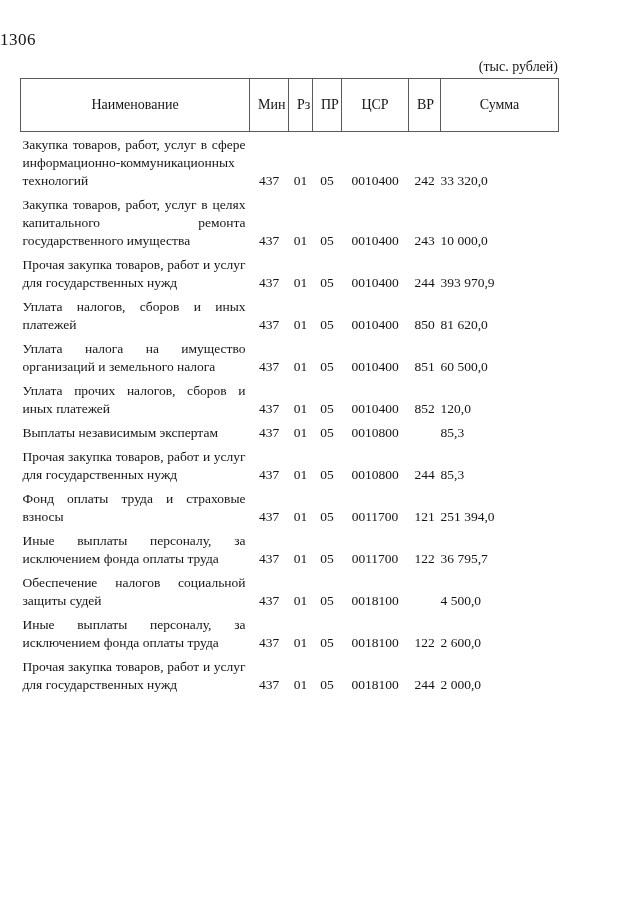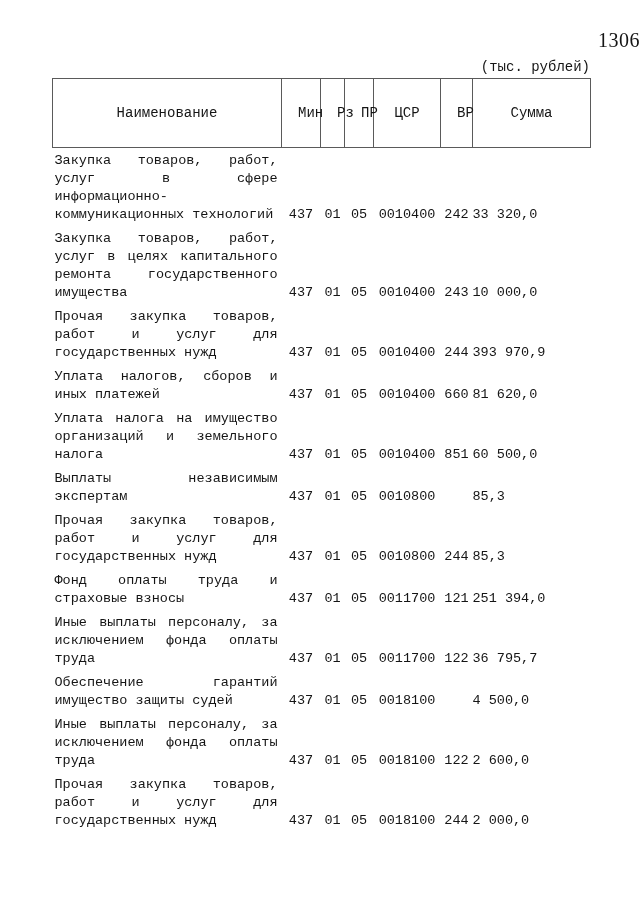--- a/index.html
+++ b/index.html
@@ -12,30 +12,29 @@
   .page {
     position: relative;
     width: 640px;
     height: 905px;
     background: #ffffff;
     box-sizing: border-box;
     padding-top: 30px;
     overflow: hidden;
   }
   .page-number {
-    text-align: right;
-    font-size: 20px;
+    text-align: left;
+    font-size: 17px;
     line-height: 20px;
     margin-bottom: 8px;
     letter-spacing: 0.5px;
   }
   .content {
-    margin-left: 52px;
+    margin-left: 20px;
     width: 538px;
-    font-family: Liberation Mono, monospace;
   }
   .units-note {
     text-align: right;
     font-size: 14px;
     line-height: 18px;
     margin-bottom: 2px;
   }
   table.budget {
     border-collapse: collapse;
     width: 538px;
@@ -49,21 +48,21 @@
   table.budget col.c-csr  { width: 67px; }
   table.budget col.c-vr   { width: 32px; }
   table.budget col.c-sum  { width: 118px; }
   thead th {
     border: 1px solid #5a5a5a;
     font-weight: normal;
     font-size: 14px;
     height: 36px;
     text-align: center;
     vertical-align: middle;
-    padding: 16px;
+    padding: 8px;
     background: #ffffff;
   }
   tbody td {
     vertical-align: bottom;
     padding: 4px 0 2px 0;
     line-height: 18px;
   }
   tbody td.name {
     text-align: justify;
     padding-left: 2px;
@@ -135,31 +134,40 @@
           <td class="code">0010400</td>
           <td class="code">244</td>
           <td class="sum">393 970,9</td>
         </tr>
           <tr>
           <td class="name">Уплата налогов, сборов и иных платежей</td>
           <td class="code">437</td>
           <td class="code">01</td>
           <td class="code">05</td>
           <td class="code">0010400</td>
-          <td class="code">660</td>
+          <td class="code">850</td>
           <td class="sum">81 620,0</td>
         </tr>
           <tr>
           <td class="name">Уплата налога на имущество организаций и земельного налога</td>
           <td class="code">437</td>
           <td class="code">01</td>
           <td class="code">05</td>
           <td class="code">0010400</td>
           <td class="code">851</td>
           <td class="sum">60 500,0</td>
+        </tr>
+          <tr>
+          <td class="name">Уплата прочих налогов, сборов и иных платежей</td>
+          <td class="code">437</td>
+          <td class="code">01</td>
+          <td class="code">05</td>
+          <td class="code">0010400</td>
+          <td class="code">852</td>
+          <td class="sum">120,0</td>
         </tr>
           <tr>
           <td class="name">Выплаты независимым экспертам</td>
           <td class="code">437</td>
           <td class="code">01</td>
           <td class="code">05</td>
           <td class="code">0010800</td>
           <td class="code"></td>
           <td class="sum">85,3</td>
         </tr>
@@ -184,21 +192,21 @@
           <tr>
           <td class="name">Иные выплаты персоналу, за исключением фонда оплаты труда</td>
           <td class="code">437</td>
           <td class="code">01</td>
           <td class="code">05</td>
           <td class="code">0011700</td>
           <td class="code">122</td>
           <td class="sum">36 795,7</td>
         </tr>
           <tr>
-          <td class="name">Обеспечение гарантий имущество защиты судей</td>
+          <td class="name">Обеспечение налогов социальной защиты судей</td>
           <td class="code">437</td>
           <td class="code">01</td>
           <td class="code">05</td>
           <td class="code">0018100</td>
           <td class="code"></td>
           <td class="sum">4 500,0</td>
         </tr>
           <tr>
           <td class="name">Иные выплаты персоналу, за исключением фонда оплаты труда</td>
           <td class="code">437</td>

